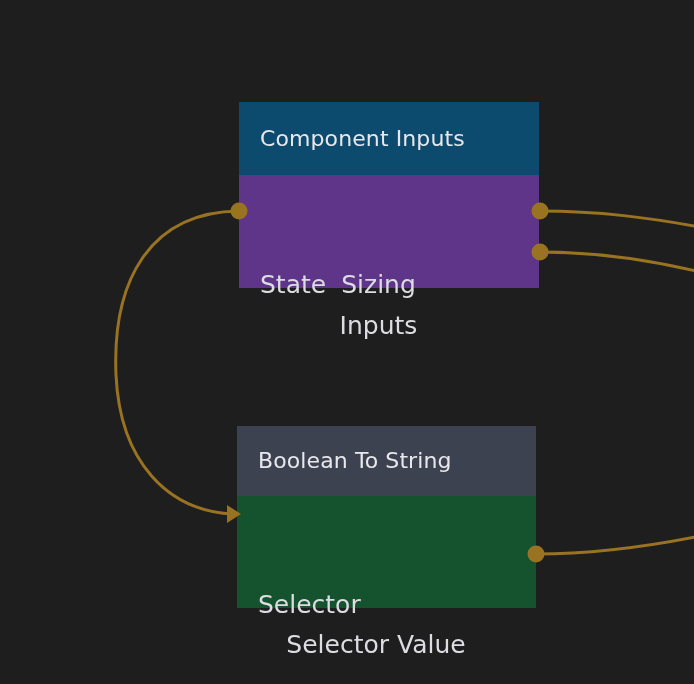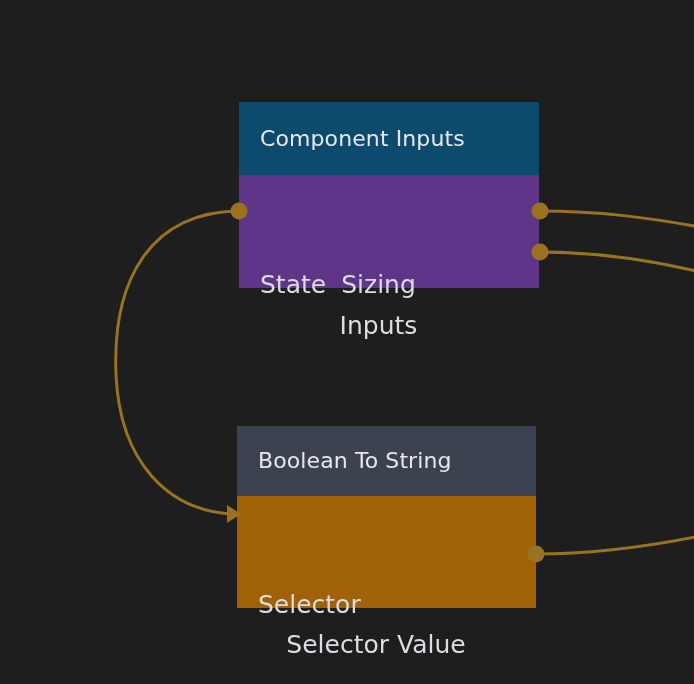--- a/index.html
+++ b/index.html
@@ -77,21 +77,21 @@
     color: #dcdce2;
     line-height: 1;
     white-space: nowrap;
   }
 
   
   .node-purple .node-header { background: #0c4a6e; }
   .node-purple .node-body   { background: #5e3589; }
 
   .node-slate .node-header { background: #3c4250; }
-  .node-slate .node-body   { background: #a16207; }
+  .node-slate .node-body   { background: #14532d; }
 
   
   .port-dot {
     position: absolute;
     width: 17px;
     height: 17px;
     border-radius: 50%;
     background: #9a7322;
     transform: translate(-50%, -50%);
   }

